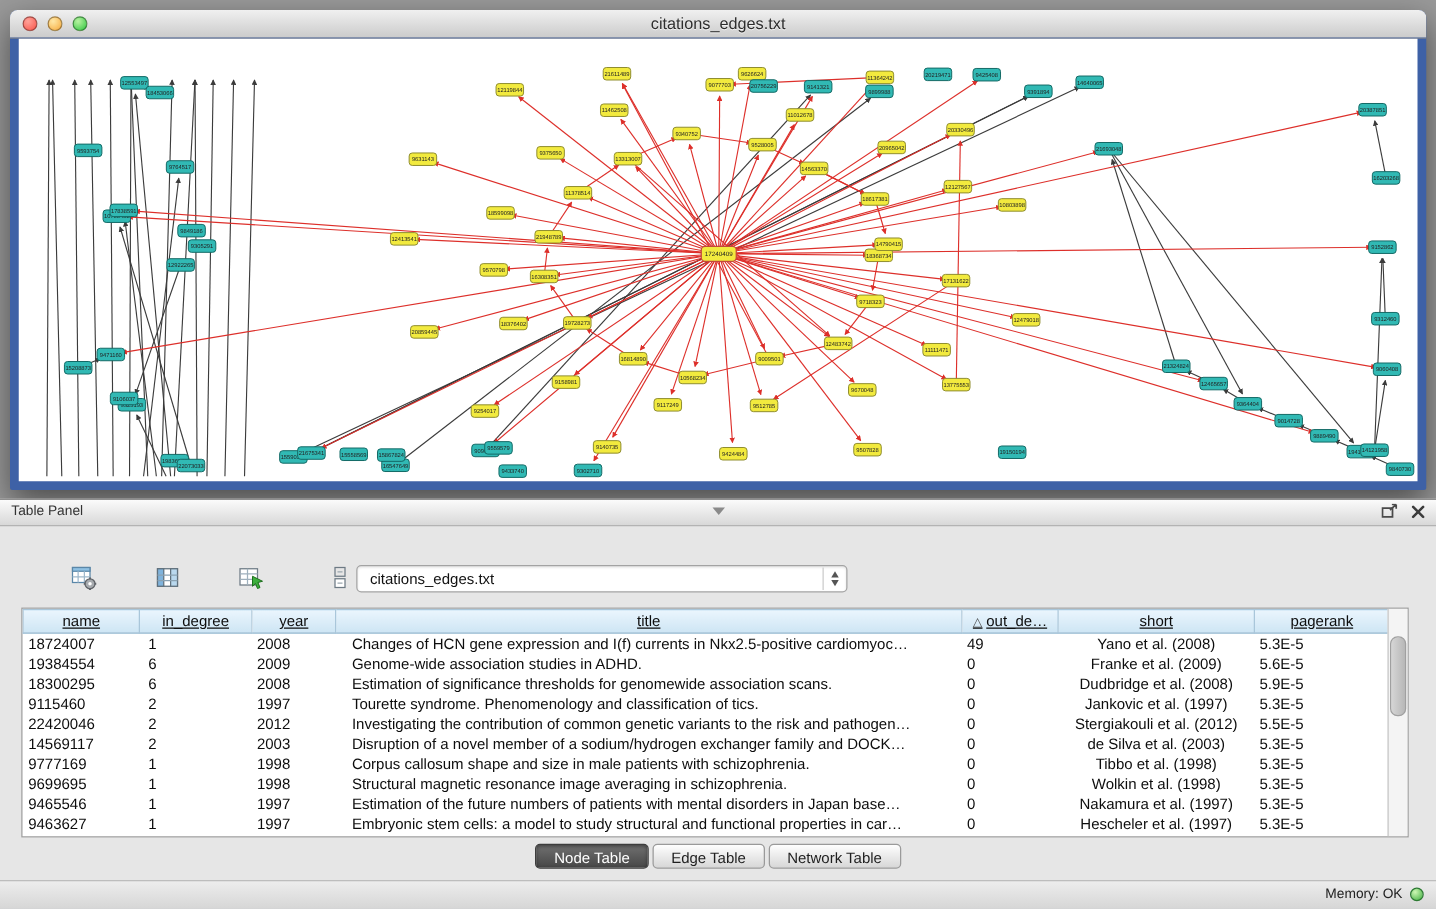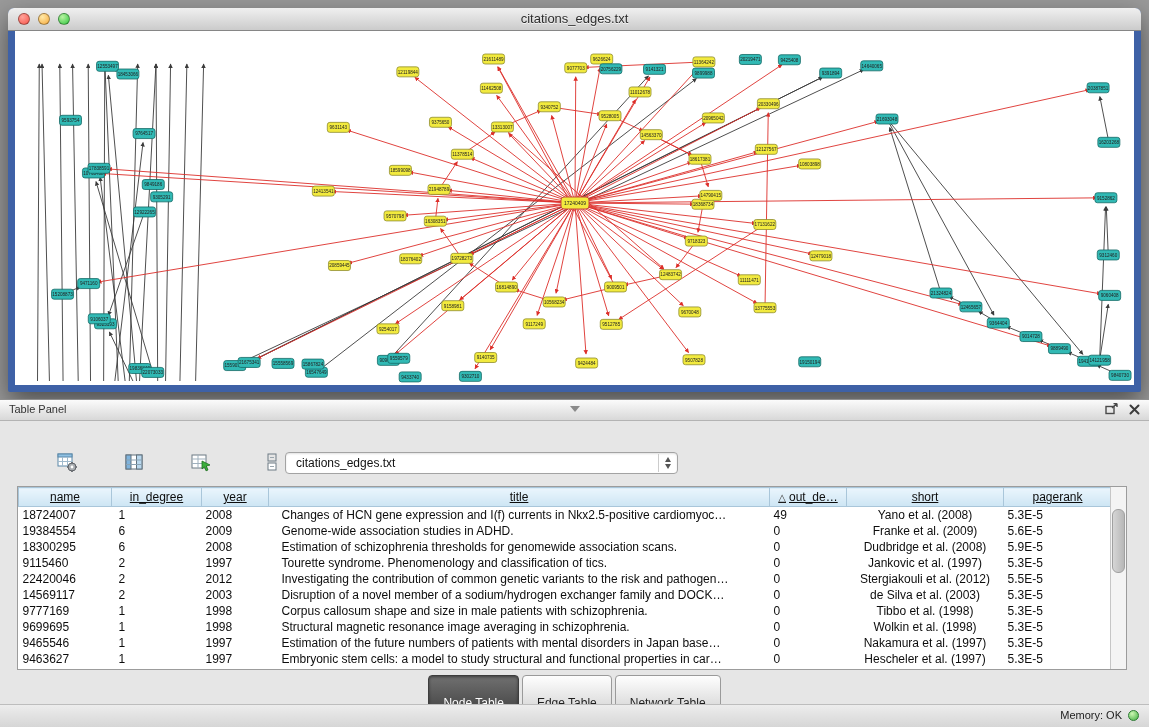--- a/index.html
+++ b/index.html
@@ -53,21 +53,21 @@
   td.col-in_degree{padding-left:7px;}
   td.col-short{text-align:center;}
   col.col-name{width:93px;} col.col-in_degree{width:90px;} col.col-year{width:67px;}
   col.col-title{width:501px;} col.col-out_degree{width:77px;} col.col-short{width:157px;} col.col-pagerank{width:108px;}
 
   .vscroll{position:absolute;right:0;top:0;bottom:0;width:15px;background:#f4f4f4;border-left:1px solid #c6c6c6;}
   .vthumb{position:absolute;left:1px;right:1px;top:22px;height:64px;border-radius:6px;
     background:linear-gradient(90deg,#d6d6d6,#b7b7b7);border:1px solid #a0a0a0;box-sizing:border-box;cursor:pointer;}
 
   .tabs-row{position:absolute;left:0;right:0;top:276px;display:flex;justify-content:center;gap:3px;}
-  .tab{height:20px;line-height:20px;padding:17px 14px;font-size:12px;border-radius:4px;border:1px solid #9a9a9a;
+  .tab{height:20px;line-height:20px;padding:0 14px;font-size:12px;border-radius:4px;border:1px solid #9a9a9a;
     background:linear-gradient(#fefefe,#d7d7d7);color:#1f1f1f;cursor:pointer;box-sizing:border-box;}
   .tab.selected{background:linear-gradient(#707070,#474747);color:#fff;border-color:#3d3d3d;
     box-shadow:inset 0 1px 3px rgba(0,0,0,.45);}
 
   .bottom-strip{position:absolute;left:0;right:0;bottom:0;height:22px;background:linear-gradient(#ededed,#d6d6d6);
     border-top:1px solid #bdbdbd;}
   .status{position:absolute;right:10px;top:4px;display:flex;align-items:center;gap:6px;font-size:11px;color:#222;}
   .mem-dot{width:11px;height:11px;border-radius:50%;border:1px solid #2c7a32;box-sizing:border-box;
     background:radial-gradient(circle at 35% 30%,#cdf7b4,#3fae3f);}
 </style>
@@ -715,21 +715,21 @@
               <td class="col-year">2009</td>
               <td class="col-title">Genome-wide association studies in ADHD.</td>
               <td class="col-out_degree">0</td>
               <td class="col-short">Franke et al. (2009)</td>
               <td class="col-pagerank">5.6E-5</td>
             </tr>
             <tr>
               <td class="col-name">18300295</td>
               <td class="col-in_degree">6</td>
               <td class="col-year">2008</td>
-              <td class="col-title">Estimation of schizophrenia thresholds for genomewide association scans.</td>
+              <td class="col-title">Estimation of significance thresholds for genomewide association scans.</td>
               <td class="col-out_degree">0</td>
               <td class="col-short">Dudbridge et al. (2008)</td>
               <td class="col-pagerank">5.9E-5</td>
             </tr>
             <tr>
               <td class="col-name">9115460</td>
               <td class="col-in_degree">2</td>
               <td class="col-year">1997</td>
               <td class="col-title">Tourette syndrome. Phenomenology and classification of tics.</td>
               <td class="col-out_degree">0</td>

